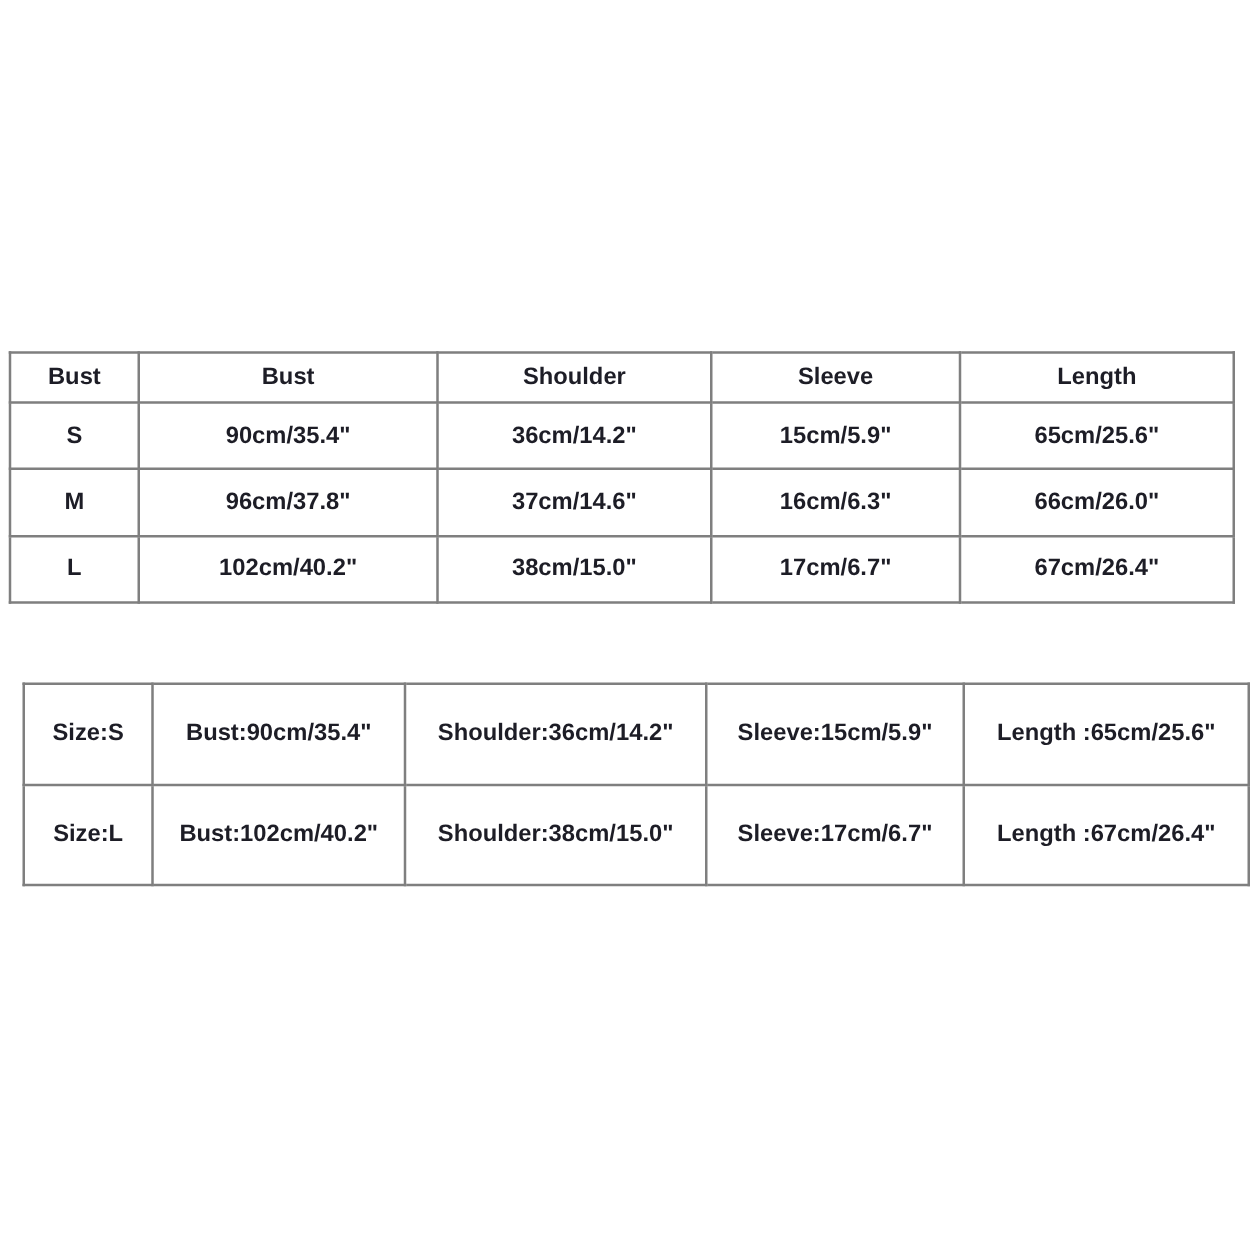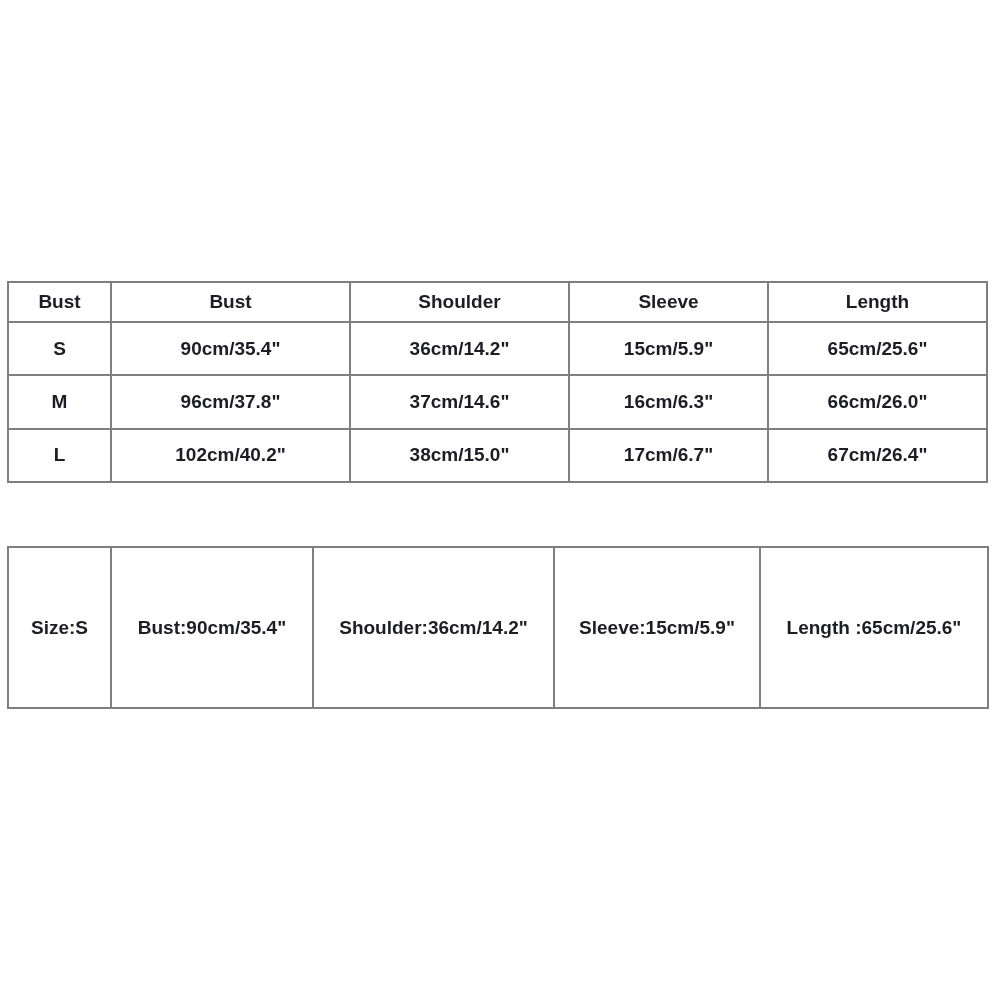--- a/index.html
+++ b/index.html
@@ -33,21 +33,21 @@
     white-space: nowrap;
   }
   table.table-grid {
     left: 7px;
     top: 281px;
     width: 979px;
     height: 202px;
   }
   table.table-grid tr { height: 40px; }
   table.table-labeled {
-    left: 7px;
+    left: 18px;
     top: 546px;
     width: 980px;
     height: 163px;
   }
   table.table-labeled tr { height: 40px; }
 </style>
 </head>
 <body>
 
 <div class="canvas">
@@ -103,16 +103,23 @@
         <col style="width:228px">
     </colgroup>
     <tbody>
       <tr>
         <td>Size:S</td>
         <td>Bust:90cm/35.4"</td>
         <td>Shoulder:36cm/14.2"</td>
         <td>Sleeve:15cm/5.9"</td>
         <td>Length :65cm/25.6"</td>
       </tr>
+      <tr>
+        <td>Size:L</td>
+        <td>Bust:102cm/40.2"</td>
+        <td>Shoulder:38cm/15.0"</td>
+        <td>Sleeve:17cm/6.7"</td>
+        <td>Length :67cm/26.4"</td>
+      </tr>
     </tbody>
   </table>
 
 </div>
 
 </body></html>

